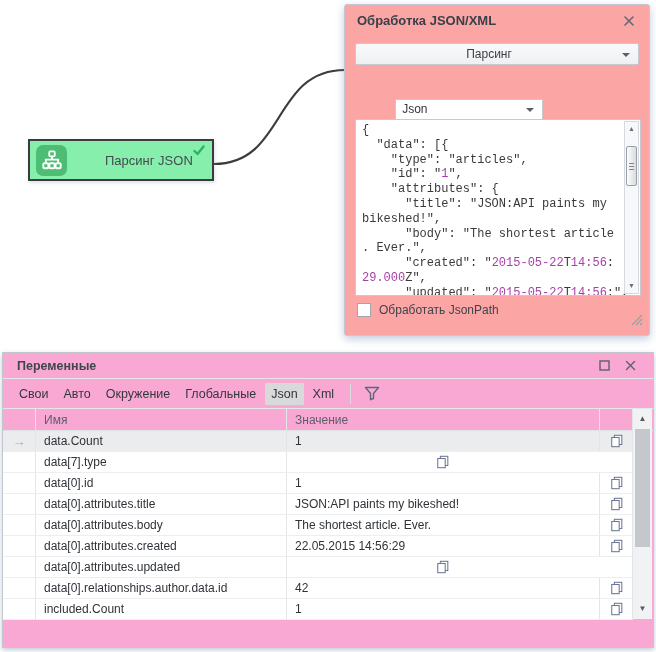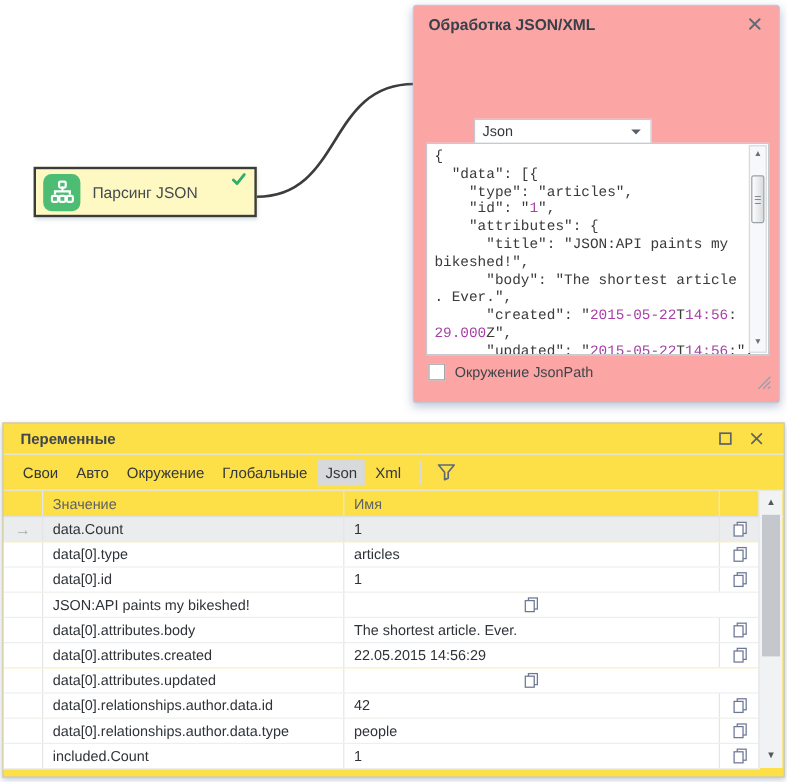--- a/index.html
+++ b/index.html
@@ -4,22 +4,22 @@
 <style>
   * { margin:0; padding:0; box-sizing:border-box; }
   html,body { width:656px; height:652px; background:#fff; font-family:"Liberation Sans",sans-serif; overflow:hidden; }
   .stage { position:relative; width:656px; height:652px; background:#fff; }
 
   
   .connector-svg { position:absolute; left:0; top:0; pointer-events:none; }
 
   
   .flow-node { position:absolute; left:28px; top:139px; width:186px; height:42px;
-    background:#fef9c3; border:2px solid #3b3b3b; display:flex; align-items:center;
-    box-shadow:1px 2px 3px rgba(120,140,160,.25); }
+    background:#86efac; border:2px solid #3b3b3b; display:flex; align-items:center;
+    box-shadow:1px 2px 3px rgba(120,140,160,.25);gap:28px; }
   .node-icon { width:31px; height:31px; margin-left:6px; border-radius:7px; background:#4dbd74;
     display:flex; align-items:center; justify-content:center; flex:0 0 auto; }
   .node-label { margin-left:10px; font-size:13px; color:#454a4f; }
   .node-check { position:absolute; top:1px; right:7px; }
 
   
   .json-panel { position:absolute; left:344px; top:4px; width:306px; height:332px;
     background:#fca5a5; border:1px solid #c2c8d2; border-radius:3px;
     box-shadow:0 3px 8px rgba(120,140,180,.45); }
   .jp-titlebar { height:30px; display:flex; align-items:center; padding:0 12px; }
@@ -50,21 +50,21 @@
     background:linear-gradient(90deg,#fdfdfd,#d9dbde); border:1px solid #9aa0a8; border-radius:2px; }
   .ta-grip { position:absolute; left:2px; right:2px; top:16px; height:7px;
     background:repeating-linear-gradient(#828890 0 1px,transparent 1px 3px); }
   .checkbox-row { position:absolute; left:12px; top:298px; display:flex; align-items:center; }
   .checkbox { width:14px; height:14px; background:#fff; border:1px solid #a0a6ad; }
   .checkbox-label { margin-left:8px; font-size:12px; color:#3f444a; }
   .resize-grip { position:absolute; right:6px; bottom:5px; }
 
   
   .vars-panel { position:absolute; left:2px; top:352px; width:652px; height:296px;
-    background:#fde047; border:1px solid #c3c7ce; box-shadow:0 2px 5px rgba(120,140,170,.45); }
+    background:#f9a8d4; border:1px solid #c3c7ce; box-shadow:0 2px 5px rgba(120,140,170,.45); }
   .vp-titlebar { height:26px; display:flex; align-items:center; padding:0 10px 0 14px;
     border-bottom:1px solid #e4e6ea; }
   .vp-title { flex:1; font-size:12.5px; font-weight:600; color:#3f4650; }
   .win-btn { width:26px; height:18px; display:flex; align-items:center; justify-content:center; }
   .tabs-row { height:30px; display:flex; align-items:center; padding-left:10px; border-bottom:1px solid #e4e6ea; }
   .tab { font-size:12.5px; color:#33373d; padding:4px 6px; margin-right:3px; border-radius:1px; }
   .tab.active { background:#d8d9db; }
   .tab-sep { width:1px; height:20px; background:#d9dbde; margin:0 10px 0 7px; }
   .filter-btn { display:flex; align-items:center; justify-content:center; width:22px; height:22px; }
 
@@ -121,20 +121,24 @@
   <div class="json-panel">
     <div class="jp-titlebar">
       <span class="jp-title">Обработка JSON/XML</span>
       <span class="jp-close">
         <svg width="12" height="12" viewBox="0 0 12 12" stroke="#5f6a78" stroke-width="1.6" stroke-linecap="round">
           <path d="M2 2 L10 10 M10 2 L2 10"></path>
         </svg>
       </span>
     </div>
 
+    <div class="combo">
+      <span class="combo-text">Парсинг</span>
+      <span class="caret"></span>
+    </div>
 
     <div class="type-row">
       <span class="link-label">Тип:</span>
       <div class="type-select">
         <span class="sel-text">Json</span>
         <span class="caret"></span>
       </div>
     </div>
 
     <span class="link-label text-label">Текст для разбора</span>
@@ -156,21 +160,21 @@
         <div class="ta-arrow up">▲</div>
         <div class="ta-thumb">
             <div class="ta-grip"></div>
           </div>
         <div class="ta-arrow down">▼</div>
       </div>
     </div>
 
     <div class="checkbox-row">
       <span class="checkbox"></span>
-      <span class="checkbox-label">Окружение JsonPath</span>
+      <span class="checkbox-label">Обработать JsonPath</span>
     </div>
 
     <span class="resize-grip">
       <svg width="12" height="12" viewBox="0 0 12 12" stroke="#9aa0a8" stroke-width="1.2">
         <path d="M1 11 L11 1 M5 11 L11 5 M9 11 L11 9"></path>
       </svg>
     </span>
   </div>
 
   <div class="vars-panel">
@@ -201,22 +205,22 @@
       <span class="tab-sep"></span>
       <span class="filter-btn">
         <svg width="16" height="15" viewBox="0 0 16 15" fill="none" stroke="#5d6879" stroke-width="1.4" stroke-linejoin="round">
           <path d="M1.5 1.5 h13 l-5 6 v5 l-3 1.2 v-6.2 z"></path>
         </svg>
       </span>
     </div>
 
     <div class="grid-header">
       <div class="hcell"></div>
+      <div class="hcell">Имя</div>
       <div class="hcell">Значение</div>
-      <div class="hcell">Имя</div>
       <div class="hcell"></div>
       <div class="hcell"></div>
     </div>
 
     <div class="rows-wrap">
       <div class="rows">
 
       <div class="vrow selected">
           <div class="cell gutter">
               <span class="row-arrow">→</span>
@@ -225,42 +229,42 @@
           <div class="cell">1</div>
           <div class="copy-cell">
             <svg width="14" height="14" viewBox="0 0 16 16" fill="#ffffff" stroke="#6d7894" stroke-width="1.2">
               <rect x="5" y="1.5" width="8.5" height="10.5"></rect>
               <rect x="2" y="4" width="8.5" height="10.5"></rect>
             </svg>
           </div>
         </div>
           <div class="vrow">
           <div class="cell gutter"></div>
-          <div class="cell">data[0].type</div>
-          <div class="cell">articles</div>
+          <div class="cell">data[7].type</div>
           <div class="copy-cell">
             <svg width="14" height="14" viewBox="0 0 16 16" fill="#ffffff" stroke="#6d7894" stroke-width="1.2">
               <rect x="5" y="1.5" width="8.5" height="10.5"></rect>
               <rect x="2" y="4" width="8.5" height="10.5"></rect>
             </svg>
           </div>
         </div>
           <div class="vrow">
           <div class="cell gutter"></div>
           <div class="cell">data[0].id</div>
           <div class="cell">1</div>
           <div class="copy-cell">
             <svg width="14" height="14" viewBox="0 0 16 16" fill="#ffffff" stroke="#6d7894" stroke-width="1.2">
               <rect x="5" y="1.5" width="8.5" height="10.5"></rect>
               <rect x="2" y="4" width="8.5" height="10.5"></rect>
             </svg>
           </div>
         </div>
           <div class="vrow">
           <div class="cell gutter"></div>
+          <div class="cell">data[0].attributes.title</div>
           <div class="cell">JSON:API paints my bikeshed!</div>
           <div class="copy-cell">
             <svg width="14" height="14" viewBox="0 0 16 16" fill="#ffffff" stroke="#6d7894" stroke-width="1.2">
               <rect x="5" y="1.5" width="8.5" height="10.5"></rect>
               <rect x="2" y="4" width="8.5" height="10.5"></rect>
             </svg>
           </div>
         </div>
           <div class="vrow">
           <div class="cell gutter"></div>
@@ -291,31 +295,20 @@
             <svg width="14" height="14" viewBox="0 0 16 16" fill="#ffffff" stroke="#6d7894" stroke-width="1.2">
               <rect x="5" y="1.5" width="8.5" height="10.5"></rect>
               <rect x="2" y="4" width="8.5" height="10.5"></rect>
             </svg>
           </div>
         </div>
           <div class="vrow">
           <div class="cell gutter"></div>
           <div class="cell">data[0].relationships.author.data.id</div>
           <div class="cell">42</div>
-          <div class="copy-cell">
-            <svg width="14" height="14" viewBox="0 0 16 16" fill="#ffffff" stroke="#6d7894" stroke-width="1.2">
-              <rect x="5" y="1.5" width="8.5" height="10.5"></rect>
-              <rect x="2" y="4" width="8.5" height="10.5"></rect>
-            </svg>
-          </div>
-        </div>
-          <div class="vrow">
-          <div class="cell gutter"></div>
-          <div class="cell">data[0].relationships.author.data.type</div>
-          <div class="cell">people</div>
           <div class="copy-cell">
             <svg width="14" height="14" viewBox="0 0 16 16" fill="#ffffff" stroke="#6d7894" stroke-width="1.2">
               <rect x="5" y="1.5" width="8.5" height="10.5"></rect>
               <rect x="2" y="4" width="8.5" height="10.5"></rect>
             </svg>
           </div>
         </div>
           <div class="vrow">
           <div class="cell gutter"></div>
           <div class="cell">included.Count</div>

